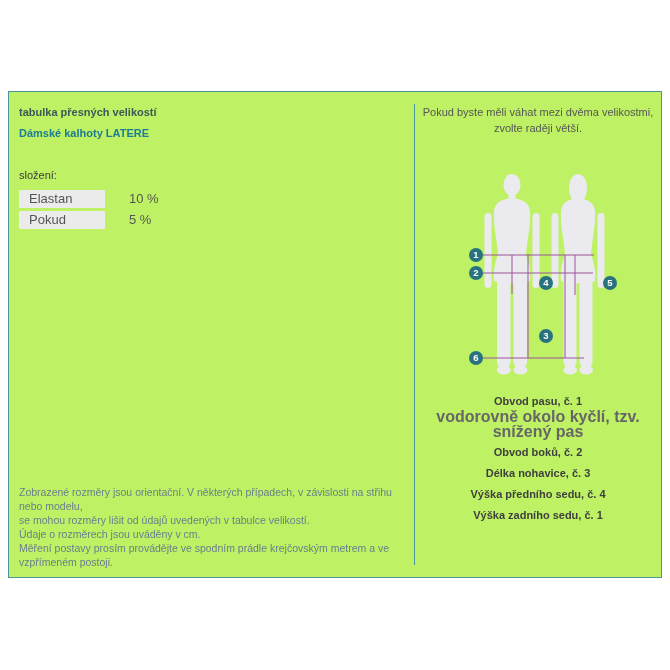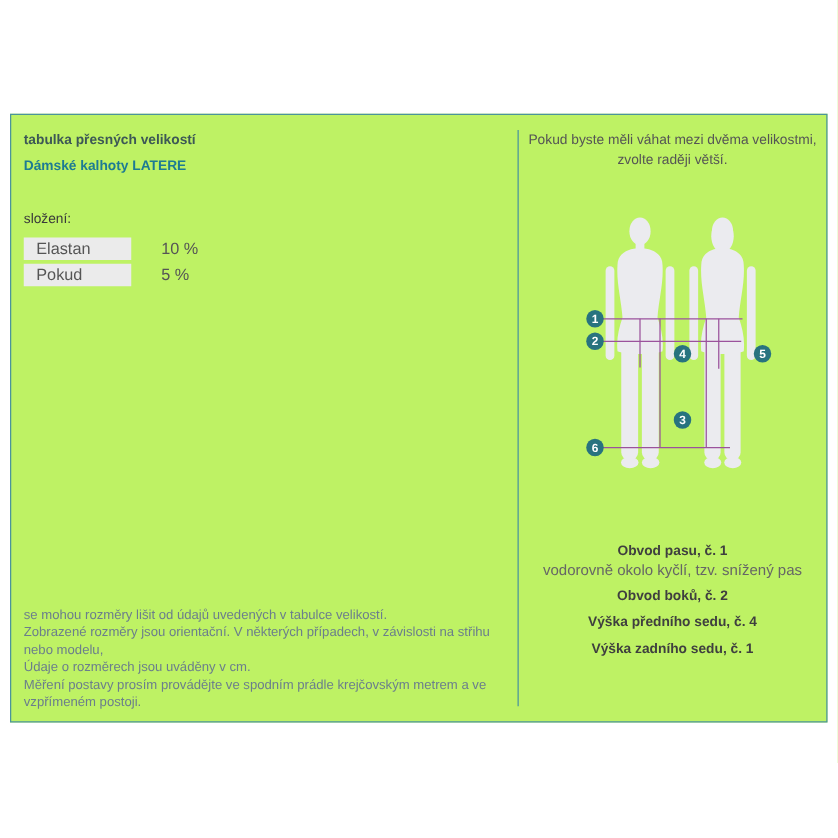--- a/index.html
+++ b/index.html
@@ -33,25 +33,25 @@
   .footnote {
     position:absolute; left:10px; bottom:8px; width:390px;
     font-size:10.5px; line-height:14px; color:#6b7e8c;
   }
   .intro {
     position:absolute; top:12px; left:0; width:246px; text-align:center;
     font-size:11px; line-height:16px; color:#555555;
   }
   .diagram { position:absolute; top:76px; left:36px; width:200px; height:212px; }
   .measurements {
-    position:absolute; top:302px; left:0; width:246px; text-align:center;margin-top:40px;
+    position:absolute; top:302px; left:0; width:246px; text-align:center;
   }
   .meas-group { margin-bottom:6px; }
   .meas-name { font-size:11px; font-weight:bold; color:#3f3f3f; line-height:15px; }
-  .meas-desc { font-size:12px; color:#666666; line-height:15px; }
+  .meas-desc { font-size:16px; color:#666666; line-height:15px;font-weight:bold; }
   .marker-num { font-size:9.5px; font-weight:bold; fill:#ffffff; }
 </style>
 </head>
 <body>
 
 <div class="size-box">
 
   <div class="left-col">
     <div class="small-title">tabulka přesných velikostí</div>
     <div class="main-title">Dámské kalhoty LATERE</div>
@@ -63,22 +63,22 @@
         <div class="comp-cell-label">Elastan</div>
         <div class="comp-cell-value">10 %</div>
       </div>
       <div class="comp-row">
         <div class="comp-cell-label">Pokud</div>
         <div class="comp-cell-value">5 %</div>
       </div>
     </div>
 
     <div class="footnote">
+      <div>Zobrazené rozměry jsou orientační. V některých případech, v závislosti na střihu nebo modelu,</div>
       <div>se mohou rozměry lišit od údajů uvedených v tabulce velikostí.</div>
-      <div>Zobrazené rozměry jsou orientační. V některých případech, v závislosti na střihu nebo modelu,</div>
       <div>Údaje o rozměrech jsou uváděny v cm.</div>
       <div>Měření postavy prosím provádějte ve spodním prádle krejčovským metrem a ve vzpřímeném postoji.</div>
     </div>
   </div>
 
   <div class="divider"></div>
 
   <div class="right-col">
 
     <div class="intro">
@@ -161,20 +161,21 @@
 
     <div class="measurements">
       <div class="meas-group">
         <div class="meas-name">Obvod pasu, č. 1</div>
         <div class="meas-desc">vodorovně okolo kyčlí, tzv. snížený pas</div>
       </div>
       <div class="meas-group">
         <div class="meas-name">Obvod boků, č. 2</div>
       </div>
       <div class="meas-group">
+        <div class="meas-name">Délka nohavice, č. 3</div>
       </div>
       <div class="meas-group">
         <div class="meas-name">Výška předního sedu, č. 4</div>
       </div>
       <div class="meas-group">
         <div class="meas-name">Výška zadního sedu, č. 1</div>
       </div>
     </div>
 
   </div>

